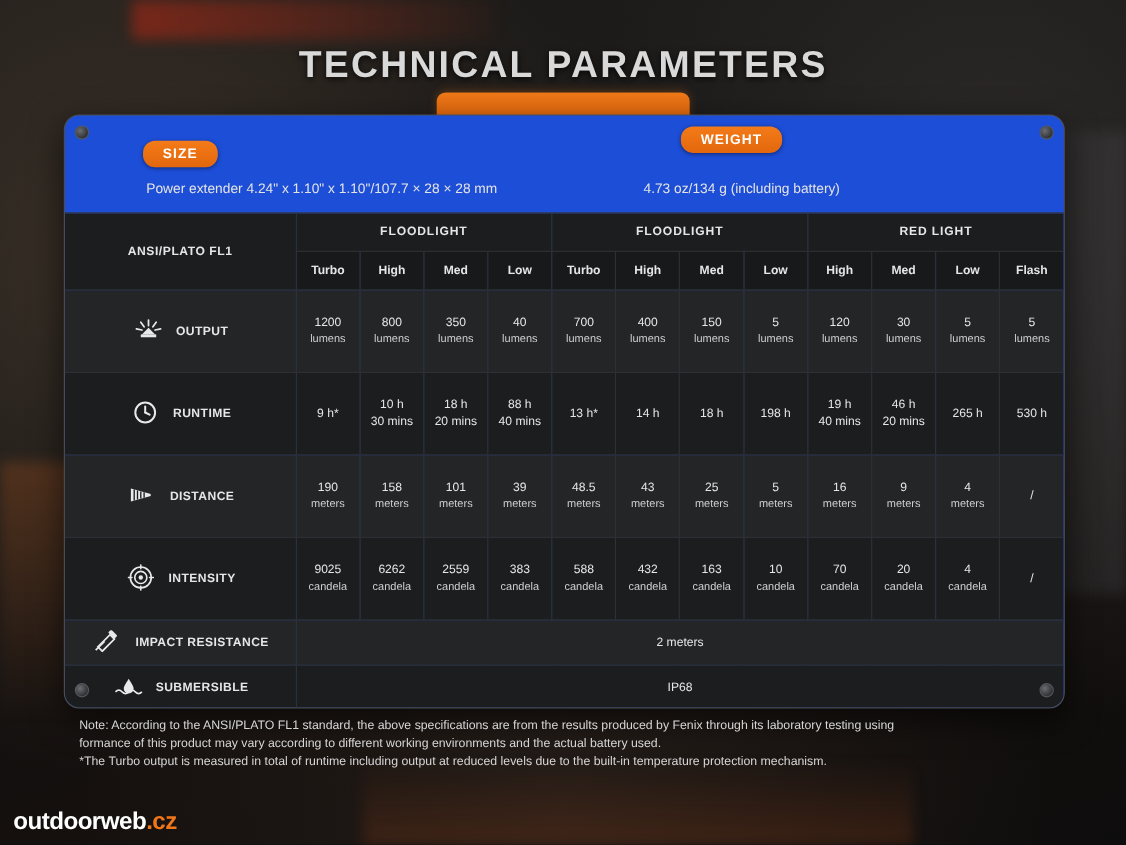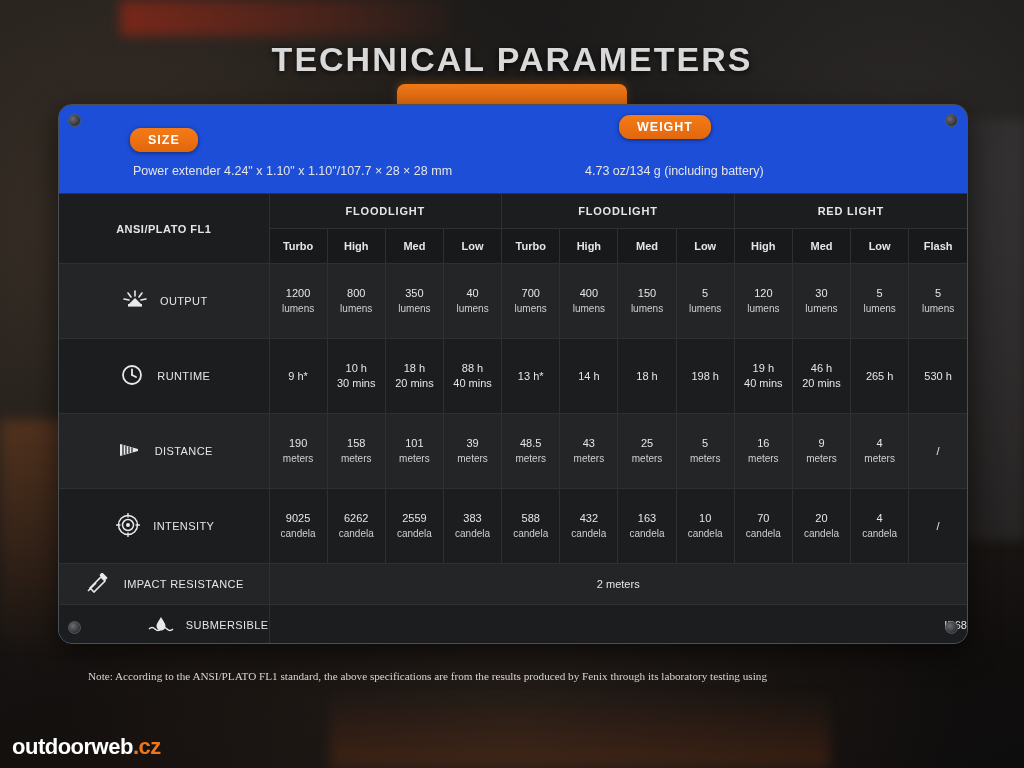--- a/index.html
+++ b/index.html
@@ -162,40 +162,40 @@
     color: #ededed;
     white-space: nowrap;
   }
   .row-label .ico {
     display: inline-block;
     width: 30px;
     vertical-align: middle;
     margin-right: 10px;
     text-align: center;
   }
-  .row-label .txt { vertical-align: middle; }
+  .row-label .txt { vertical-align: middle; font-weight: bold; }
   .data-row td { height: 74px; background: #232527; }
   .data-row.alt td { background: #1b1d1f; }
   .val { line-height: 1.35; }
   .val .u { color: #cfcfcf; font-size: 10px; }
   .small-row td { height: 40px; background: #232527; }
-  .small-row.alt td { background: #1b1d1f; text-align: right; }
+  .small-row.alt td { background: #1b1d1f; }
   .span-val { font-size: 12px; color: #ededed; }
 
   
   .note {
     position: absolute;
     left: 72px;
     top: 652px;
     width: 892px;
     font-size: 11.2px;
     line-height: 1.45;
     color: #d6d6d6;
   }
-  .note p { margin: 16px; font-family: Liberation Serif, serif; }
+  .note p { margin: 0; }
 
   
   .logo {
     position: absolute;
     left: 12px;
     bottom: 8px;
     font-size: 22px;
     font-weight: bold;
     color: #ffffff;
     letter-spacing: -.5px;
@@ -492,15 +492,17 @@
           </span><span class="txt">SUBMERSIBLE</span>
         </td>
         <td class="span-val" colspan="12" style="border-bottom:none">IP68</td>
       </tr>
     </tbody>
   </table>
 </div>
 
 <div class="note">
   <p>Note: According to the ANSI/PLATO FL1 standard, the above specifications are from the results produced by Fenix through its laboratory testing using</p>
+  <p>formance of this product may vary according to different working environments and the actual battery used.</p>
+  <p>*The Turbo output is measured in total of runtime including output at reduced levels due to the built-in temperature protection mechanism.</p>
 </div>
 
 <div class="logo"><span>outdoorweb</span><span class="cz">.cz</span></div>
 
 </body></html>

